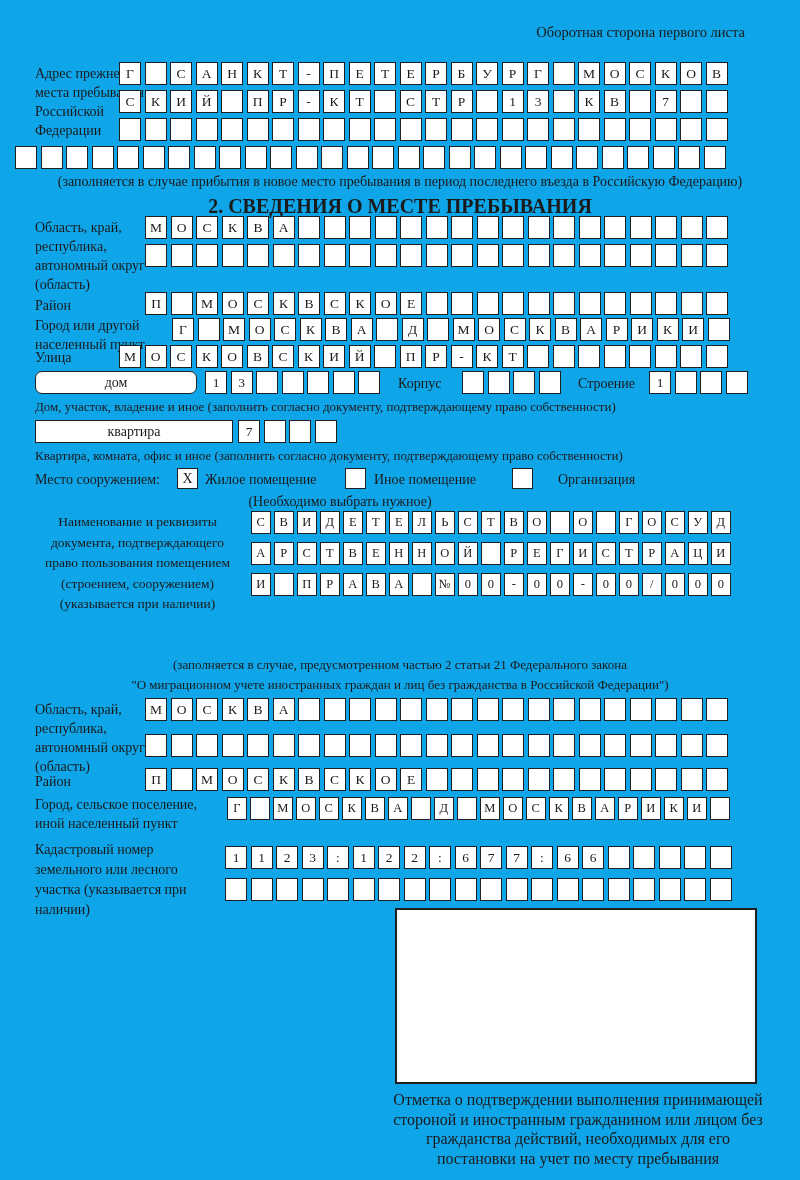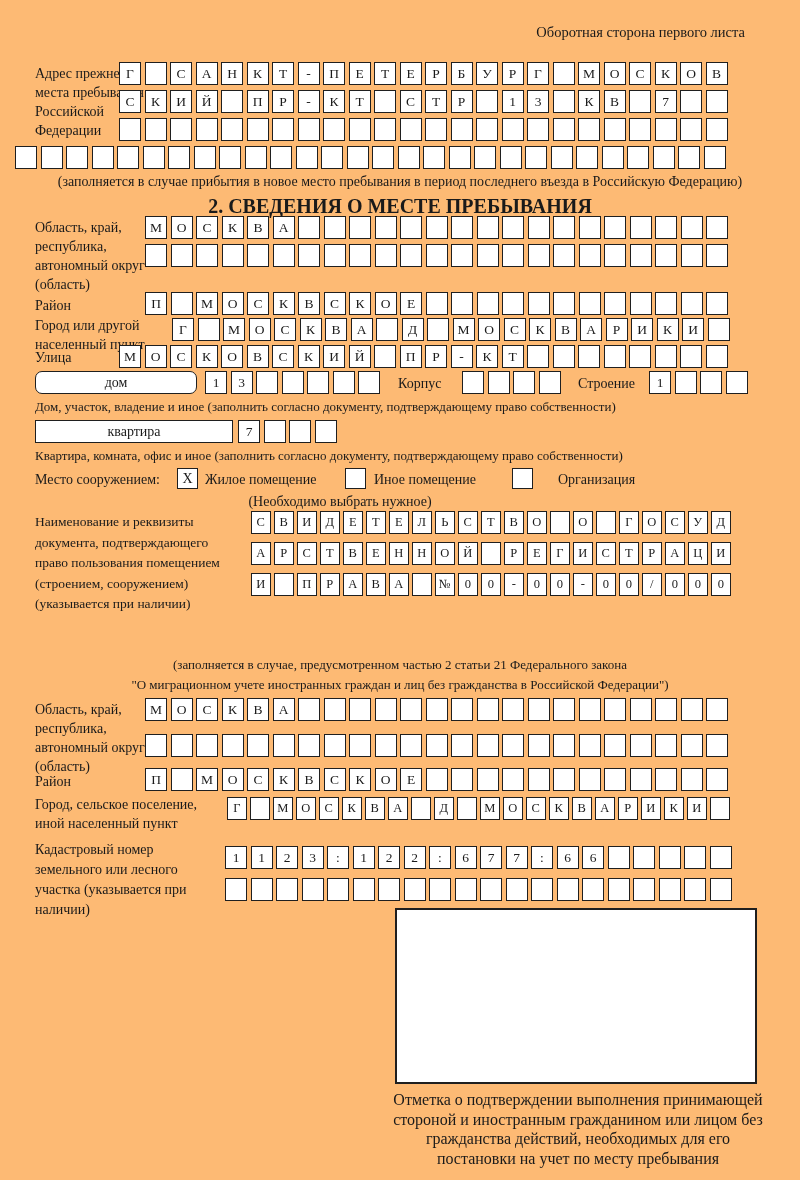--- a/index.html
+++ b/index.html
@@ -1,17 +1,17 @@
 <!DOCTYPE html>
 <html><head>
 <meta charset="utf-8">
 <style>
   html,body{margin:0;padding:0;background:#ffffff;}
   .page{
-    position:relative;width:800px;height:1180px;background:#fdba74;
+    position:relative;width:800px;height:1180px;background:#0ea5e9;
     font-family:"Liberation Serif","DejaVu Serif",serif;color:#1a1a1a;overflow:hidden;
   }
   .abs{position:absolute;}
   .hnote{position:absolute;top:24px;right:55px;font-size:14.5px;}
   .lbl{position:absolute;font-size:14px;line-height:19px;}
   .note{position:absolute;font-size:14px;}
   .centered{left:0;width:800px;text-align:center;}
   .bold{font-weight:bold;}
   .cellrow{position:absolute;display:flex;gap:3.5px;}
   .cell{
@@ -321,21 +321,21 @@
 
   <div class="lbl" style="left:35px;top:470px;">Место сооружением:</div>
   <div class="checkbox" style="left:177px;top:468px;">X</div>
   <div class="lbl" style="left:205px;top:470px;">Жилое помещение</div>
   <div class="checkbox" style="left:345px;top:468px;"></div>
   <div class="lbl" style="left:374px;top:470px;">Иное помещение</div>
   <div class="checkbox" style="left:512px;top:468px;"></div>
   <div class="lbl" style="left:558px;top:470px;">Организация</div>
   <div class="note" style="left:210px;top:494px;width:260px;text-align:center;">(Необходимо выбрать нужное)</div>
 
-  <div class="lbl" style="left:35px;top:512px;width:205px;font-size:13.5px;line-height:20.5px;">Наименование и реквизиты документа, подтверждающего право пользования помещением (строением, сооружением) (указывается при наличии)</div>
+  <div class="lbl" style="left:35px;top:512px;width:205px;font-size:13.5px;line-height:20.5px;text-align:center;">Наименование и реквизиты документа, подтверждающего право пользования помещением (строением, сооружением) (указывается при наличии)</div>
   <div class="cellrow sm" style="left:251px;top:511px;">
       <span class="cell">С</span>
       <span class="cell">В</span>
       <span class="cell">И</span>
       <span class="cell">Д</span>
       <span class="cell">Е</span>
       <span class="cell">Т</span>
       <span class="cell">Е</span>
       <span class="cell">Л</span>
       <span class="cell">Ь</span>

